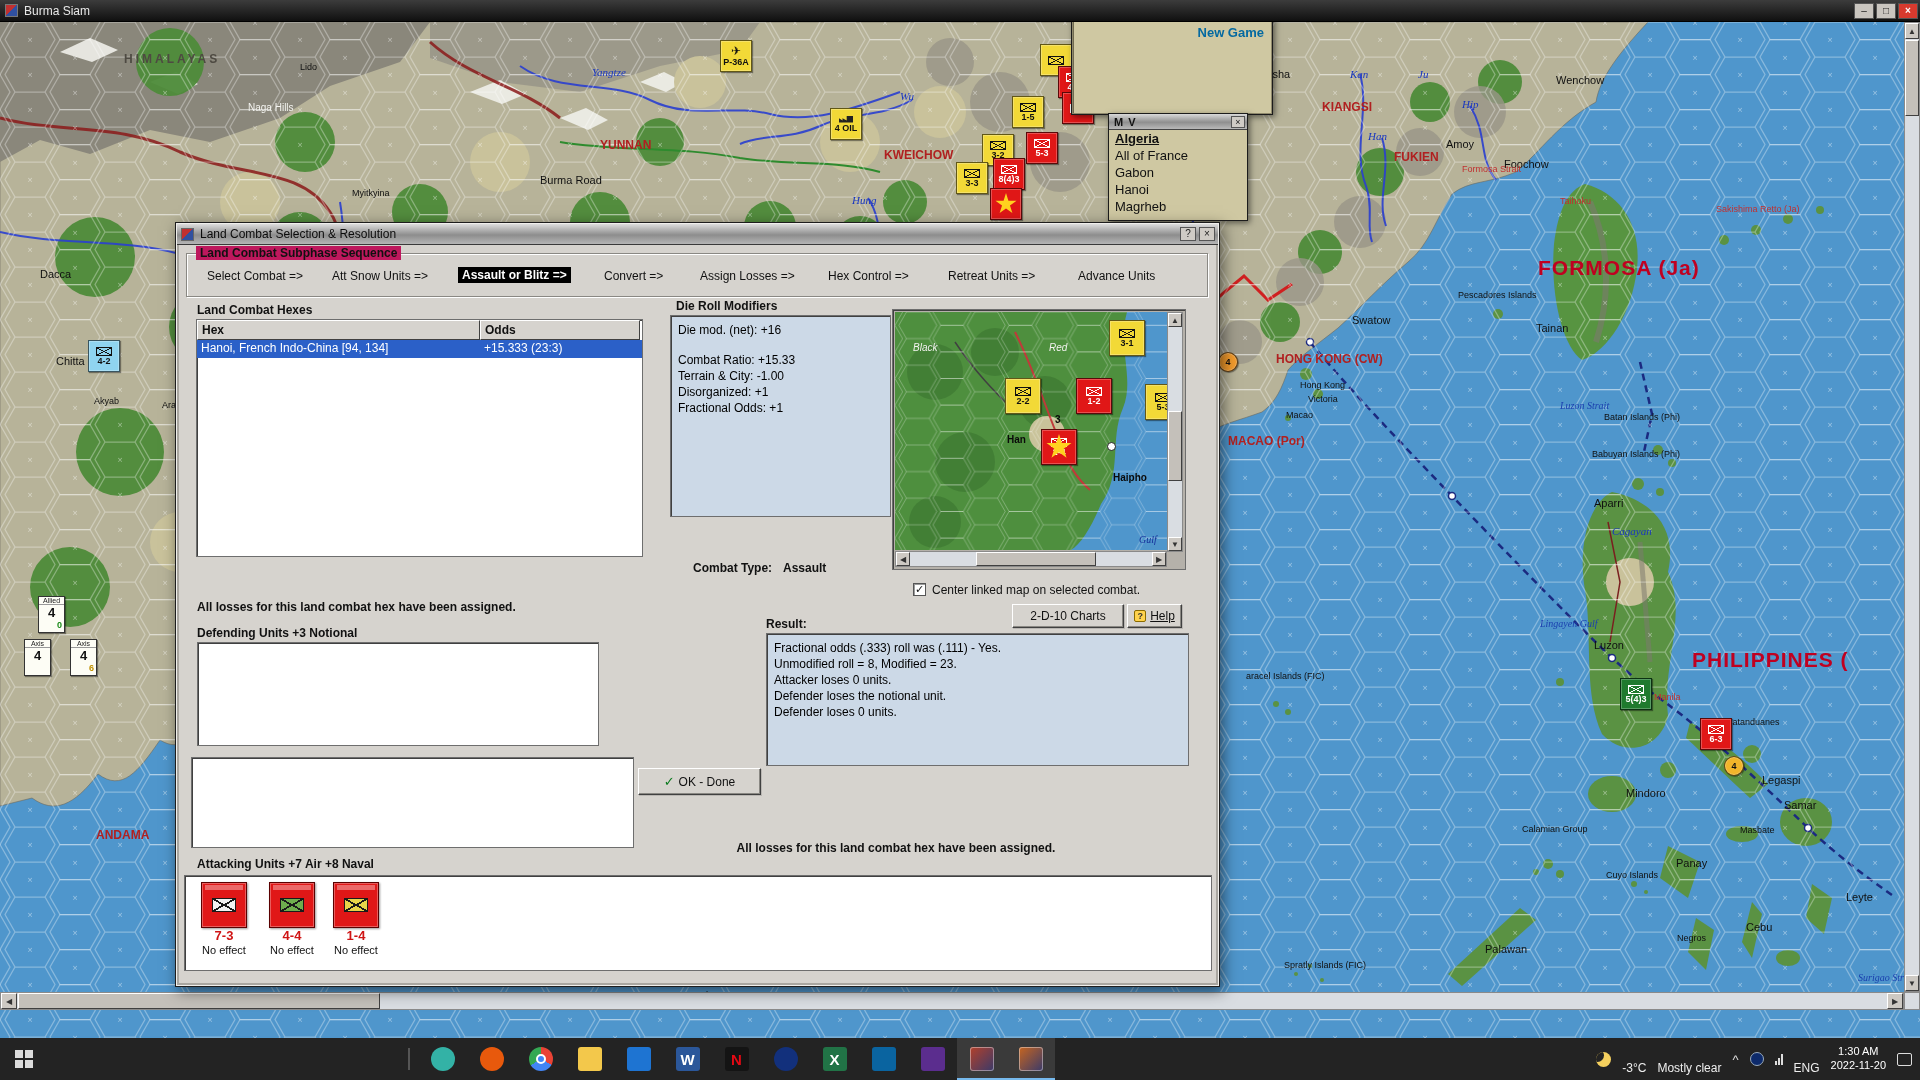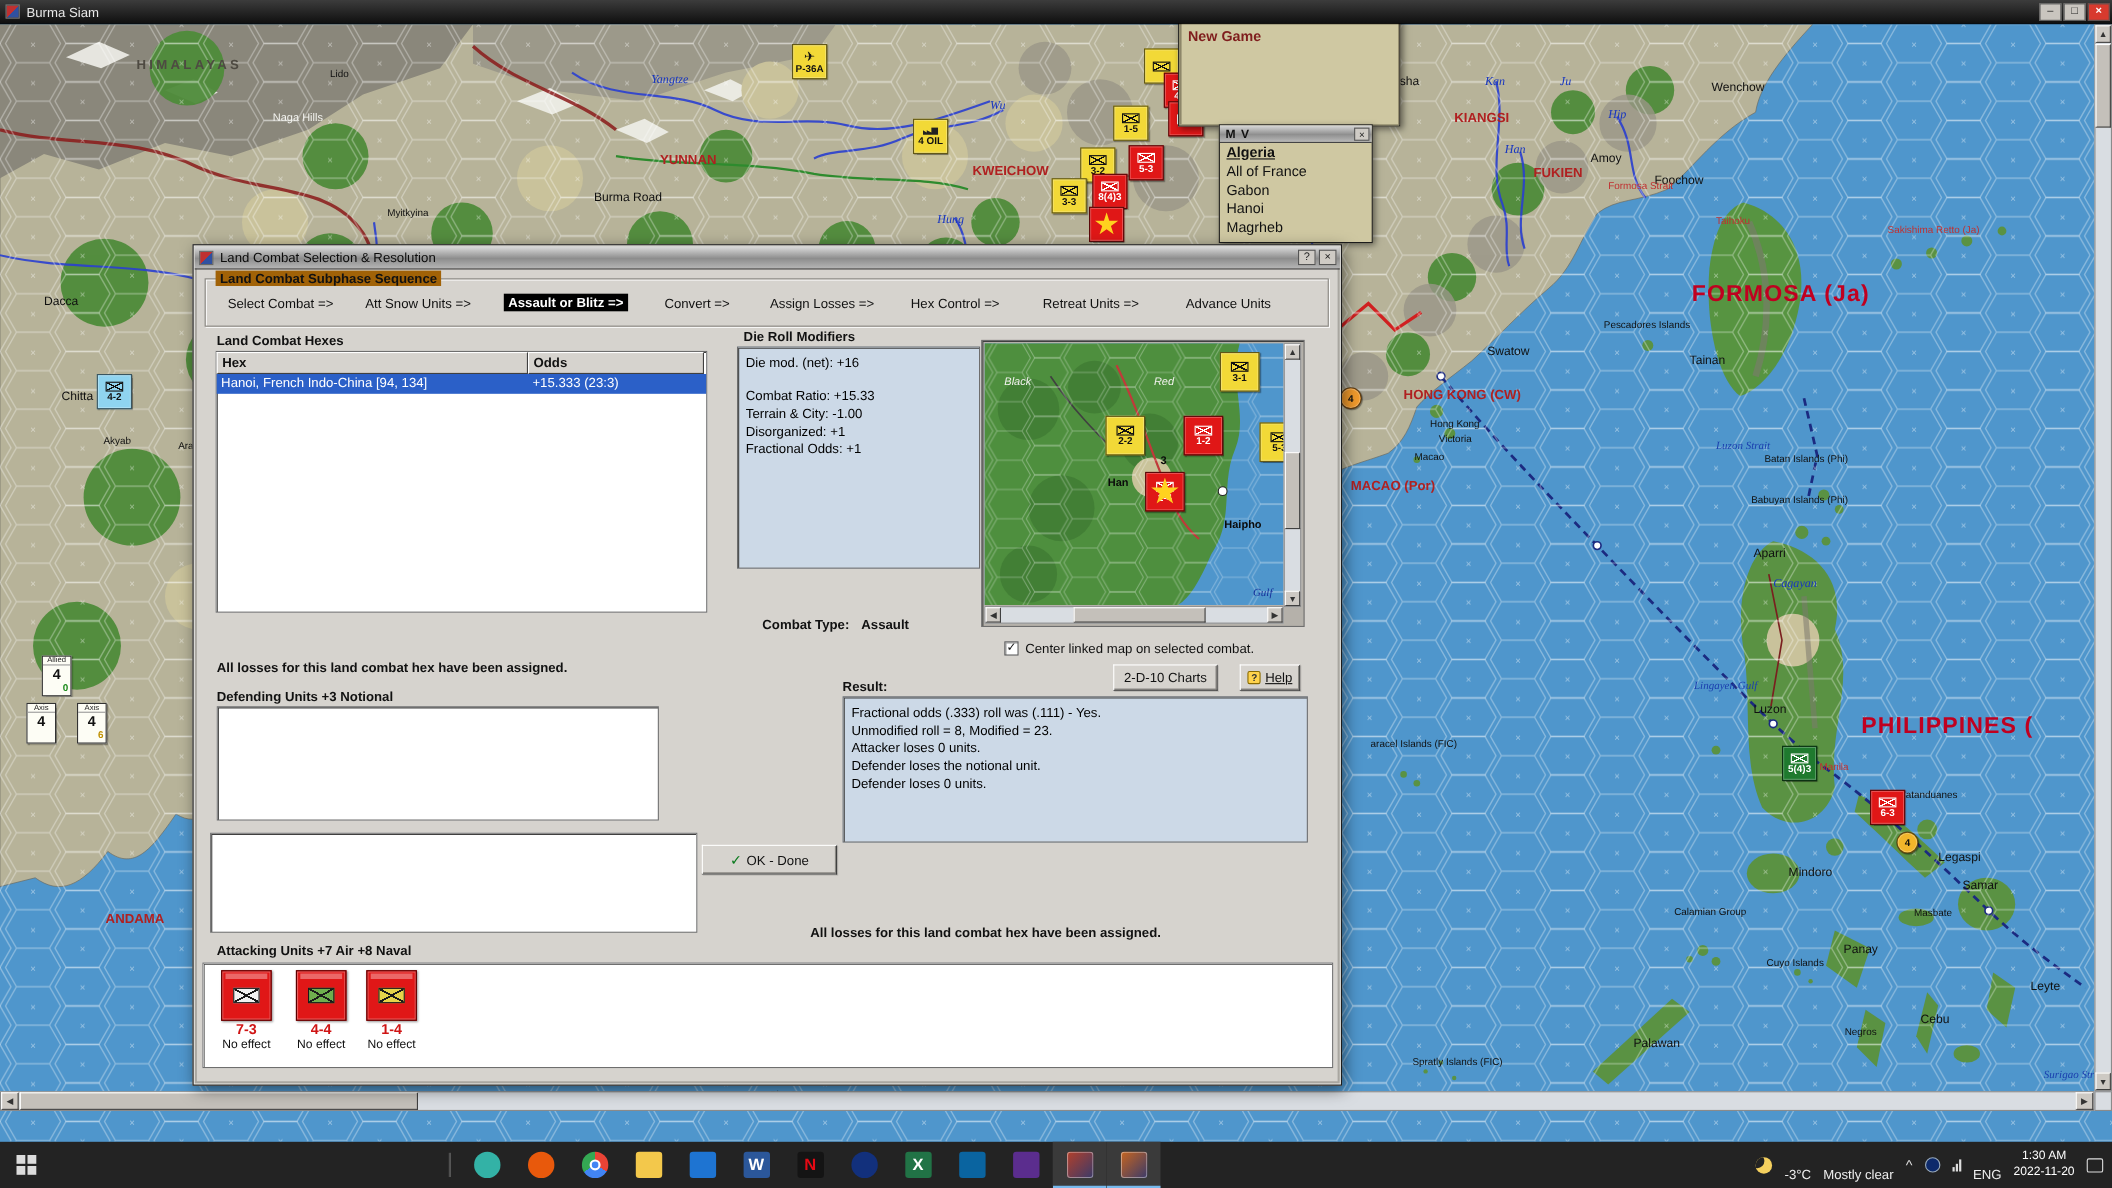--- a/index.html
+++ b/index.html
@@ -51,31 +51,31 @@
   .sb-thumb{position:absolute;background:#c4c0ba;border-top:1px solid #fff;border-left:1px solid #fff;border-right:1px solid #404040;border-bottom:1px solid #404040;}
 
   
   .gwin{position:absolute;background:#cfc8a2;border:1px solid #1c1c1c;box-shadow:2px 2px 6px rgba(0,0,0,.5);z-index:6;}
   .gwin-tbar{height:16px;background:linear-gradient(180deg,#d9d9d9,#8f8f8f 55%,#b9b9b9);display:flex;align-items:center;border-bottom:1px solid #444;}
   .gwin-title{font-size:11px;font-weight:bold;color:#111;padding-left:5px;flex:1;letter-spacing:1px;}
   .gwin-x{width:14px;height:12px;margin-right:2px;background:#cfcbc5;border:1px solid #555;font-size:9px;line-height:10px;text-align:center;color:#222;}
   .gwin-body{position:relative;}
   .mv-item{font-size:13px;color:#111;padding:1px 6px;}
   .mv-item.selected{font-weight:bold;text-decoration:underline;}
-  #sl-newgame{font-size:13px;font-weight:bold;color:#7f1d1d;padding:5px 7px;}
+  #sl-newgame{font-size:13px;font-weight:bold;color:#0369a1;padding:5px 7px;text-align:right;}
 
   
   #dialog{position:absolute;left:175px;top:222px;width:1045px;height:765px;background:#d6d3ce;border:1px solid #1d1d1d;box-shadow:inset 0 0 0 1px #f0efec,inset 0 0 0 3px #a9a6a0,3px 4px 14px rgba(0,0,0,.55);z-index:10;}
   .dlg-titlebar{position:absolute;left:1px;top:1px;right:1px;height:21px;background:linear-gradient(180deg,#dcdcdc,#8d8d8d 55%,#b5b5b5);display:flex;align-items:center;border-bottom:1px solid #3a3a3a;}
   .dlg-icon{width:13px;height:13px;margin:0 6px 0 4px;background:linear-gradient(135deg,#c03030 50%,#3050a0 50%);border:1px solid #666;}
   .dlg-title{font-size:12px;color:#0c0c0c;flex:1;}
   .dlg-btn{width:16px;height:14px;margin-right:3px;background:#cfcbc5;border:1px solid #555;font-size:10px;line-height:12px;text-align:center;color:#222;}
 
   .groupbox{position:absolute;border:1px solid #8a8883;box-shadow:1px 1px 0 #fff,inset 1px 1px 0 #fff;}
-  .group-label{position:absolute;font-size:12px;font-weight:bold;color:#111;background:#a16207;padding:0 4px;}
+  .group-label{position:absolute;font-size:12px;font-weight:bold;color:#111;background:#be185d;padding:0 4px;}
   .step{position:absolute;font-size:12px;color:#111;white-space:nowrap;}
   .step.active{background:#000;color:#fff;padding:1px 4px;font-weight:bold;}
 
   .dlbl{position:absolute;font-size:12px;color:#111;white-space:nowrap;}
   .dlbl.b{font-weight:bold;}
 
   .hextable{position:absolute;background:#fff;border:1px solid #6e6e6e;box-shadow:inset 1px 1px 0 #404040;}
   .th{display:flex;height:20px;}
   .thc{background:#d6d3ce;border-top:1px solid #fff;border-left:1px solid #fff;border-right:1px solid #404040;border-bottom:1px solid #404040;font-size:12px;font-weight:bold;color:#111;padding:2px 4px;}
   .trow{display:flex;height:18px;font-size:12px;}
@@ -619,21 +619,21 @@
 
     <span class="dlbl b" style="left:590px;top:394px;">Result:</span>
     <div class="bluepanel" style="left:590px;top:410px;width:423px;height:133px;">
       <div>Fractional odds (.333) roll was (.111)  - Yes.</div>
       <div>Unmodified roll = 8, Modified = 23.</div>
       <div>Attacker loses 0 units.</div>
       <div>Defender loses the notional unit.</div>
       <div>Defender loses 0 units.</div>
     </div>
 
-    <div class="btn" style="left:836px;top:381px;width:95px;height:24px;">
+    <div class="btn" style="left:836px;top:381px;width:112px;height:24px;">
       <span>2-D-10 Charts</span>
     </div>
     <div class="btn" style="left:951px;top:381px;width:55px;height:24px;">
       <span class="help-ic">?</span>
       <span style="text-decoration:underline;">Help</span>
     </div>
     <div class="btn" style="left:462px;top:545px;width:123px;height:27px;">
       <span class="okcheck">✓</span>
       <span>OK - Done</span>
     </div>

